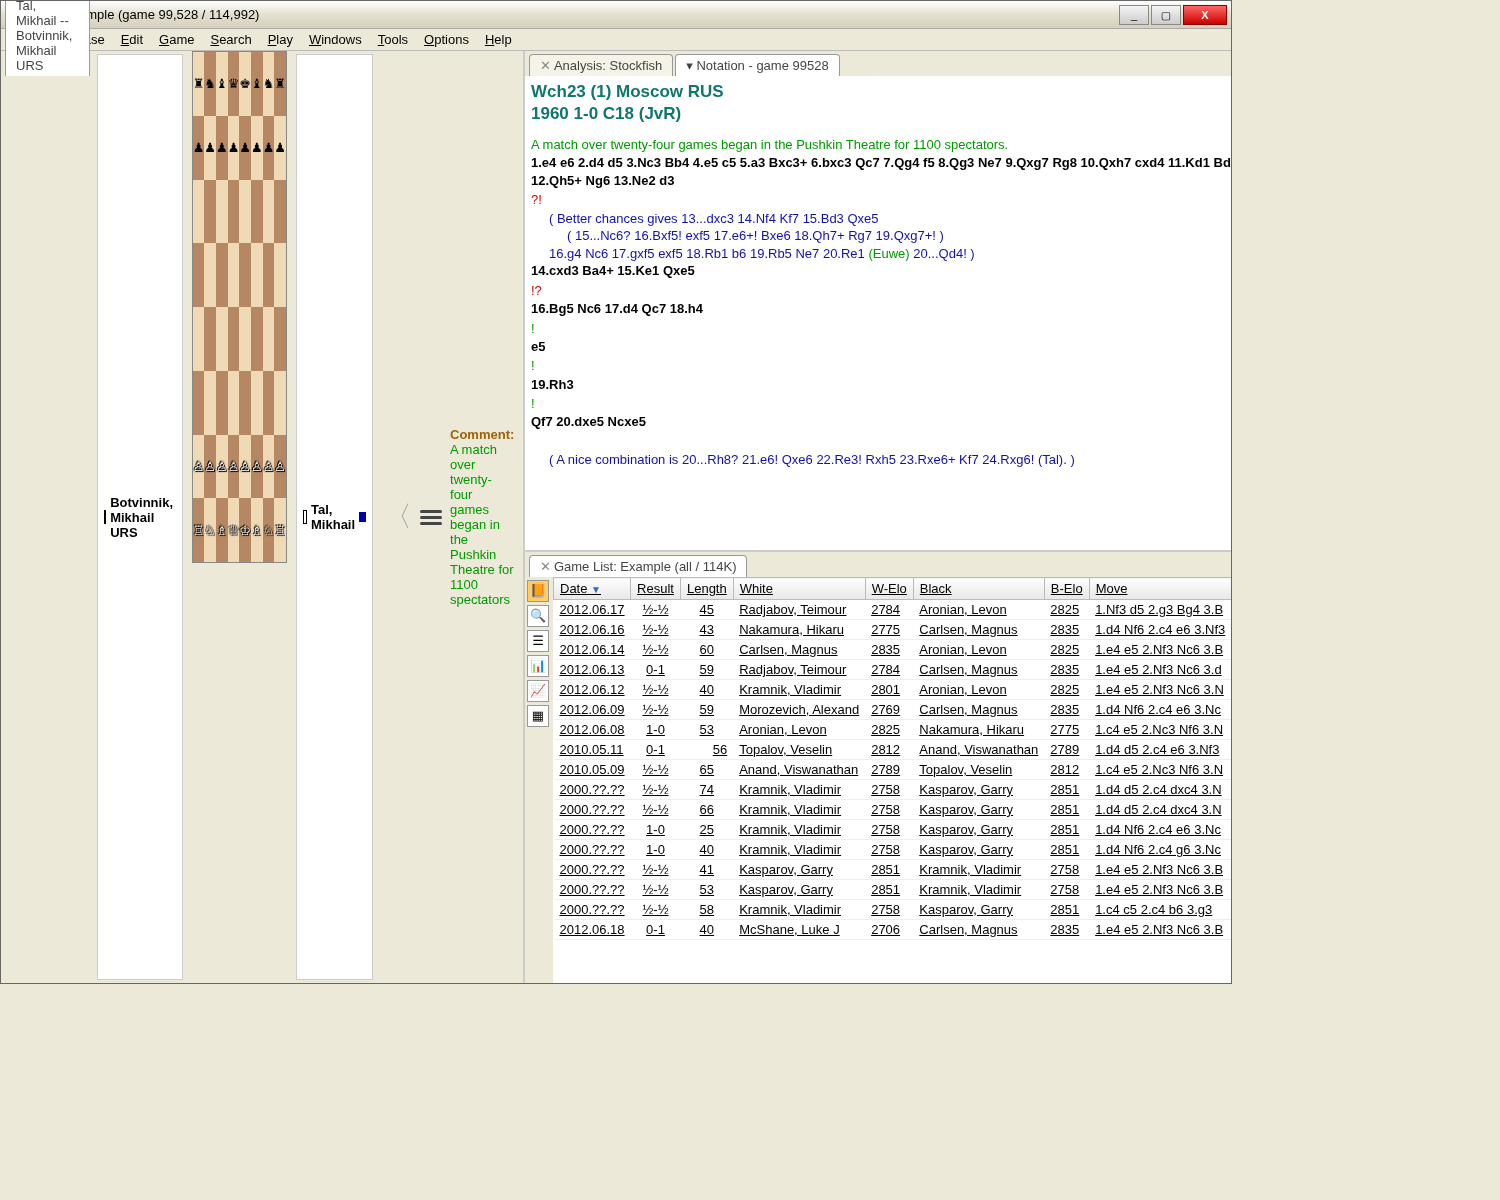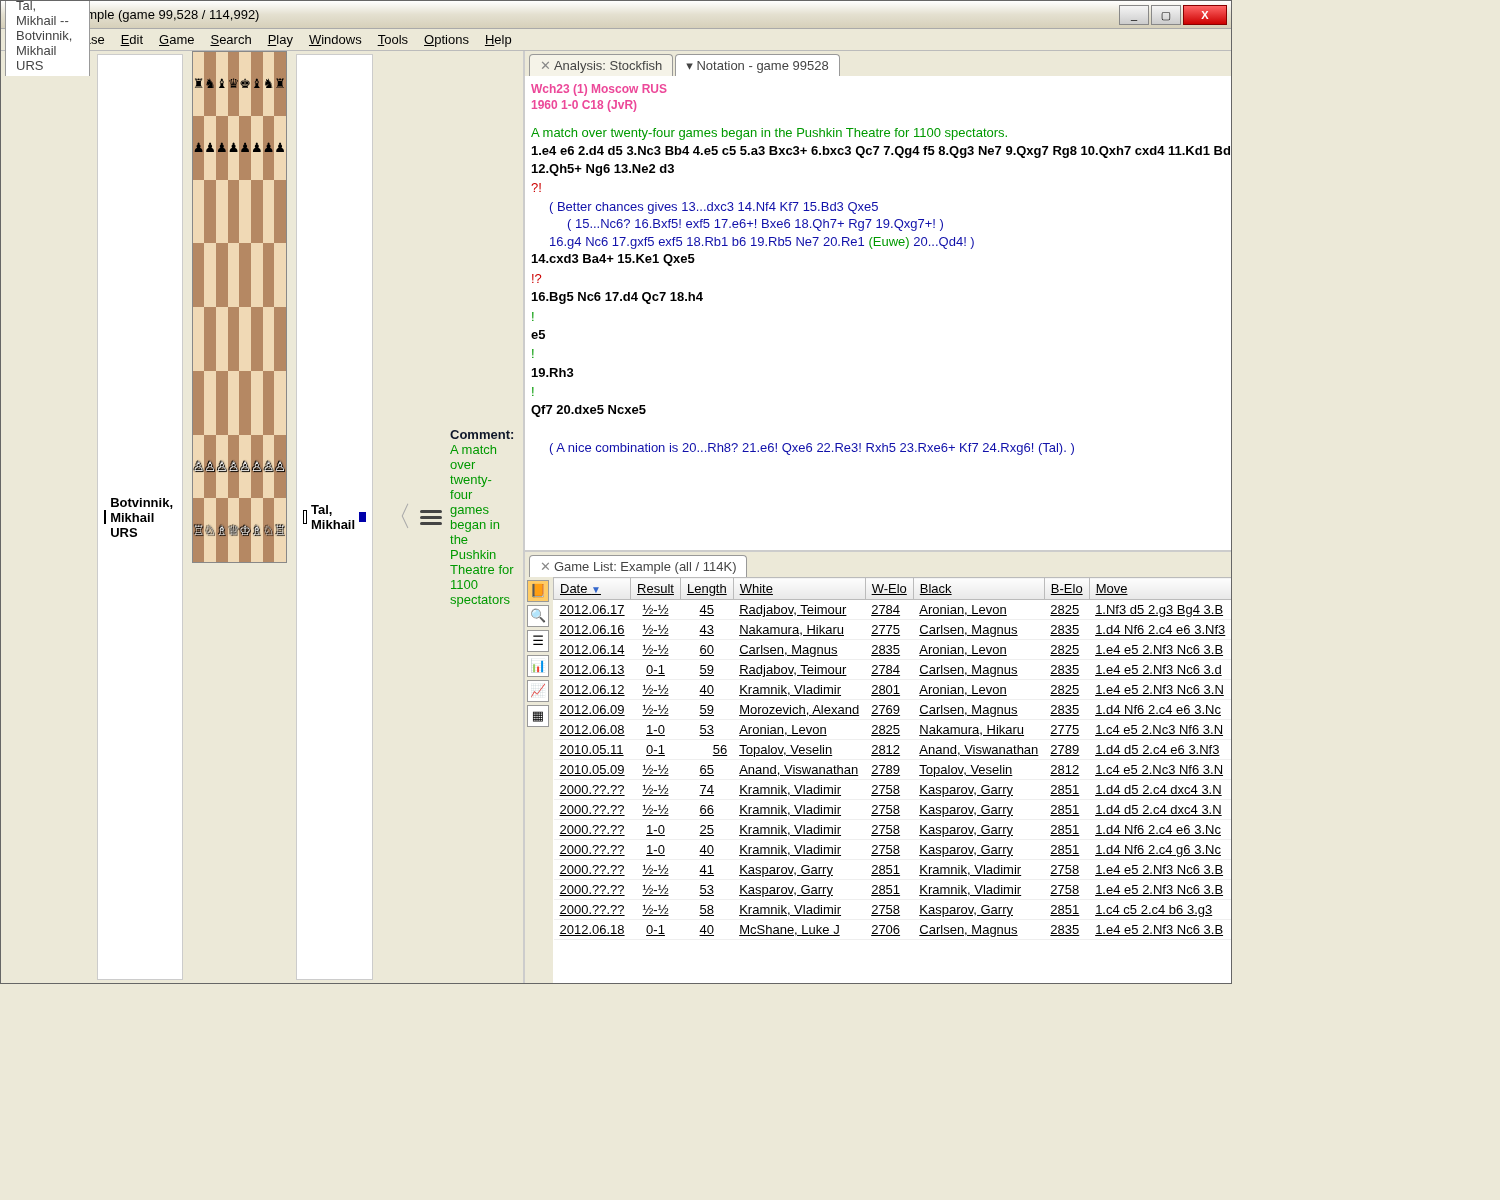--- a/index.html
+++ b/index.html
@@ -27,28 +27,28 @@
 .sq{display:flex;align-items:center;justify-content:center;font-size:54px;line-height:1;font-family:"Segoe UI Symbol","Arial Unicode MS",sans-serif;}
 .sq.l{background:#f0d9b5;}
 .sq.d{background:#b58863;}
 .sq span{color:#000;}
 .sq span.wp{color:#fff;text-shadow:0 0 2px #000,0 0 2px #000,-1px -1px 0 #000,1px 1px 0 #000;}
 .commentbar{display:flex;align-items:center;gap:8px;padding:6px 8px;}
 .chev{font-size:28px;color:#aaa;cursor:pointer;}
 .burger{display:inline-block;width:22px;}
 .burger div{height:3px;background:#444;margin:3px 0;border-radius:2px;}
 .commenttxt{flex:1;}
-.commenttxt b{color:#0f172a;}
+.commenttxt b{color:#a16207;}
 .commenttxt span{color:#090;}
 .notation-pane{flex:0 0 auto;height:476px;background:#fff;overflow:auto;border-bottom:2px solid #ccc;padding:4px 6px 10px 6px;}
 .header-line{display:flex;align-items:center;gap:10px;margin:6px 0;}
 .photo{width:70px;height:92px;background:#888;display:inline-block;}
 .photo2{width:72px;height:92px;background:#888;display:inline-block;}
 .gtitle{color:#00d;font-weight:bold;font-size:17px;}
-.ginfo{color:#ec4899;font-weight:bold;font-size:12px;margin-top:2px;}
+.ginfo{color:#0f766e;font-weight:bold;font-size:17px;margin-top:2px;}
 .notation{margin-top:10px;line-height:1.35;font-size:15px;}
 .notation .ann{color:#090;}
 .notation .sub{color:#11a;padding-left:18px;display:block;}
 .notation .main{font-weight:bold;color:#000;}
 .notation .bad{color:#c00;}
 .notation .good{color:#090;}
 .gamelist-pane{flex:1;display:flex;flex-direction:column;}
 .gl-body{flex:1;display:flex;overflow:hidden;}
 .gl-toolbar{width:28px;background:#ece9d8;display:flex;flex-direction:column;gap:3px;padding:3px 2px;}
 .gl-toolbar .tb{width:22px;height:22px;border:1px solid #999;background:#fff;font-size:13px;text-align:center;line-height:20px;cursor:pointer;}

